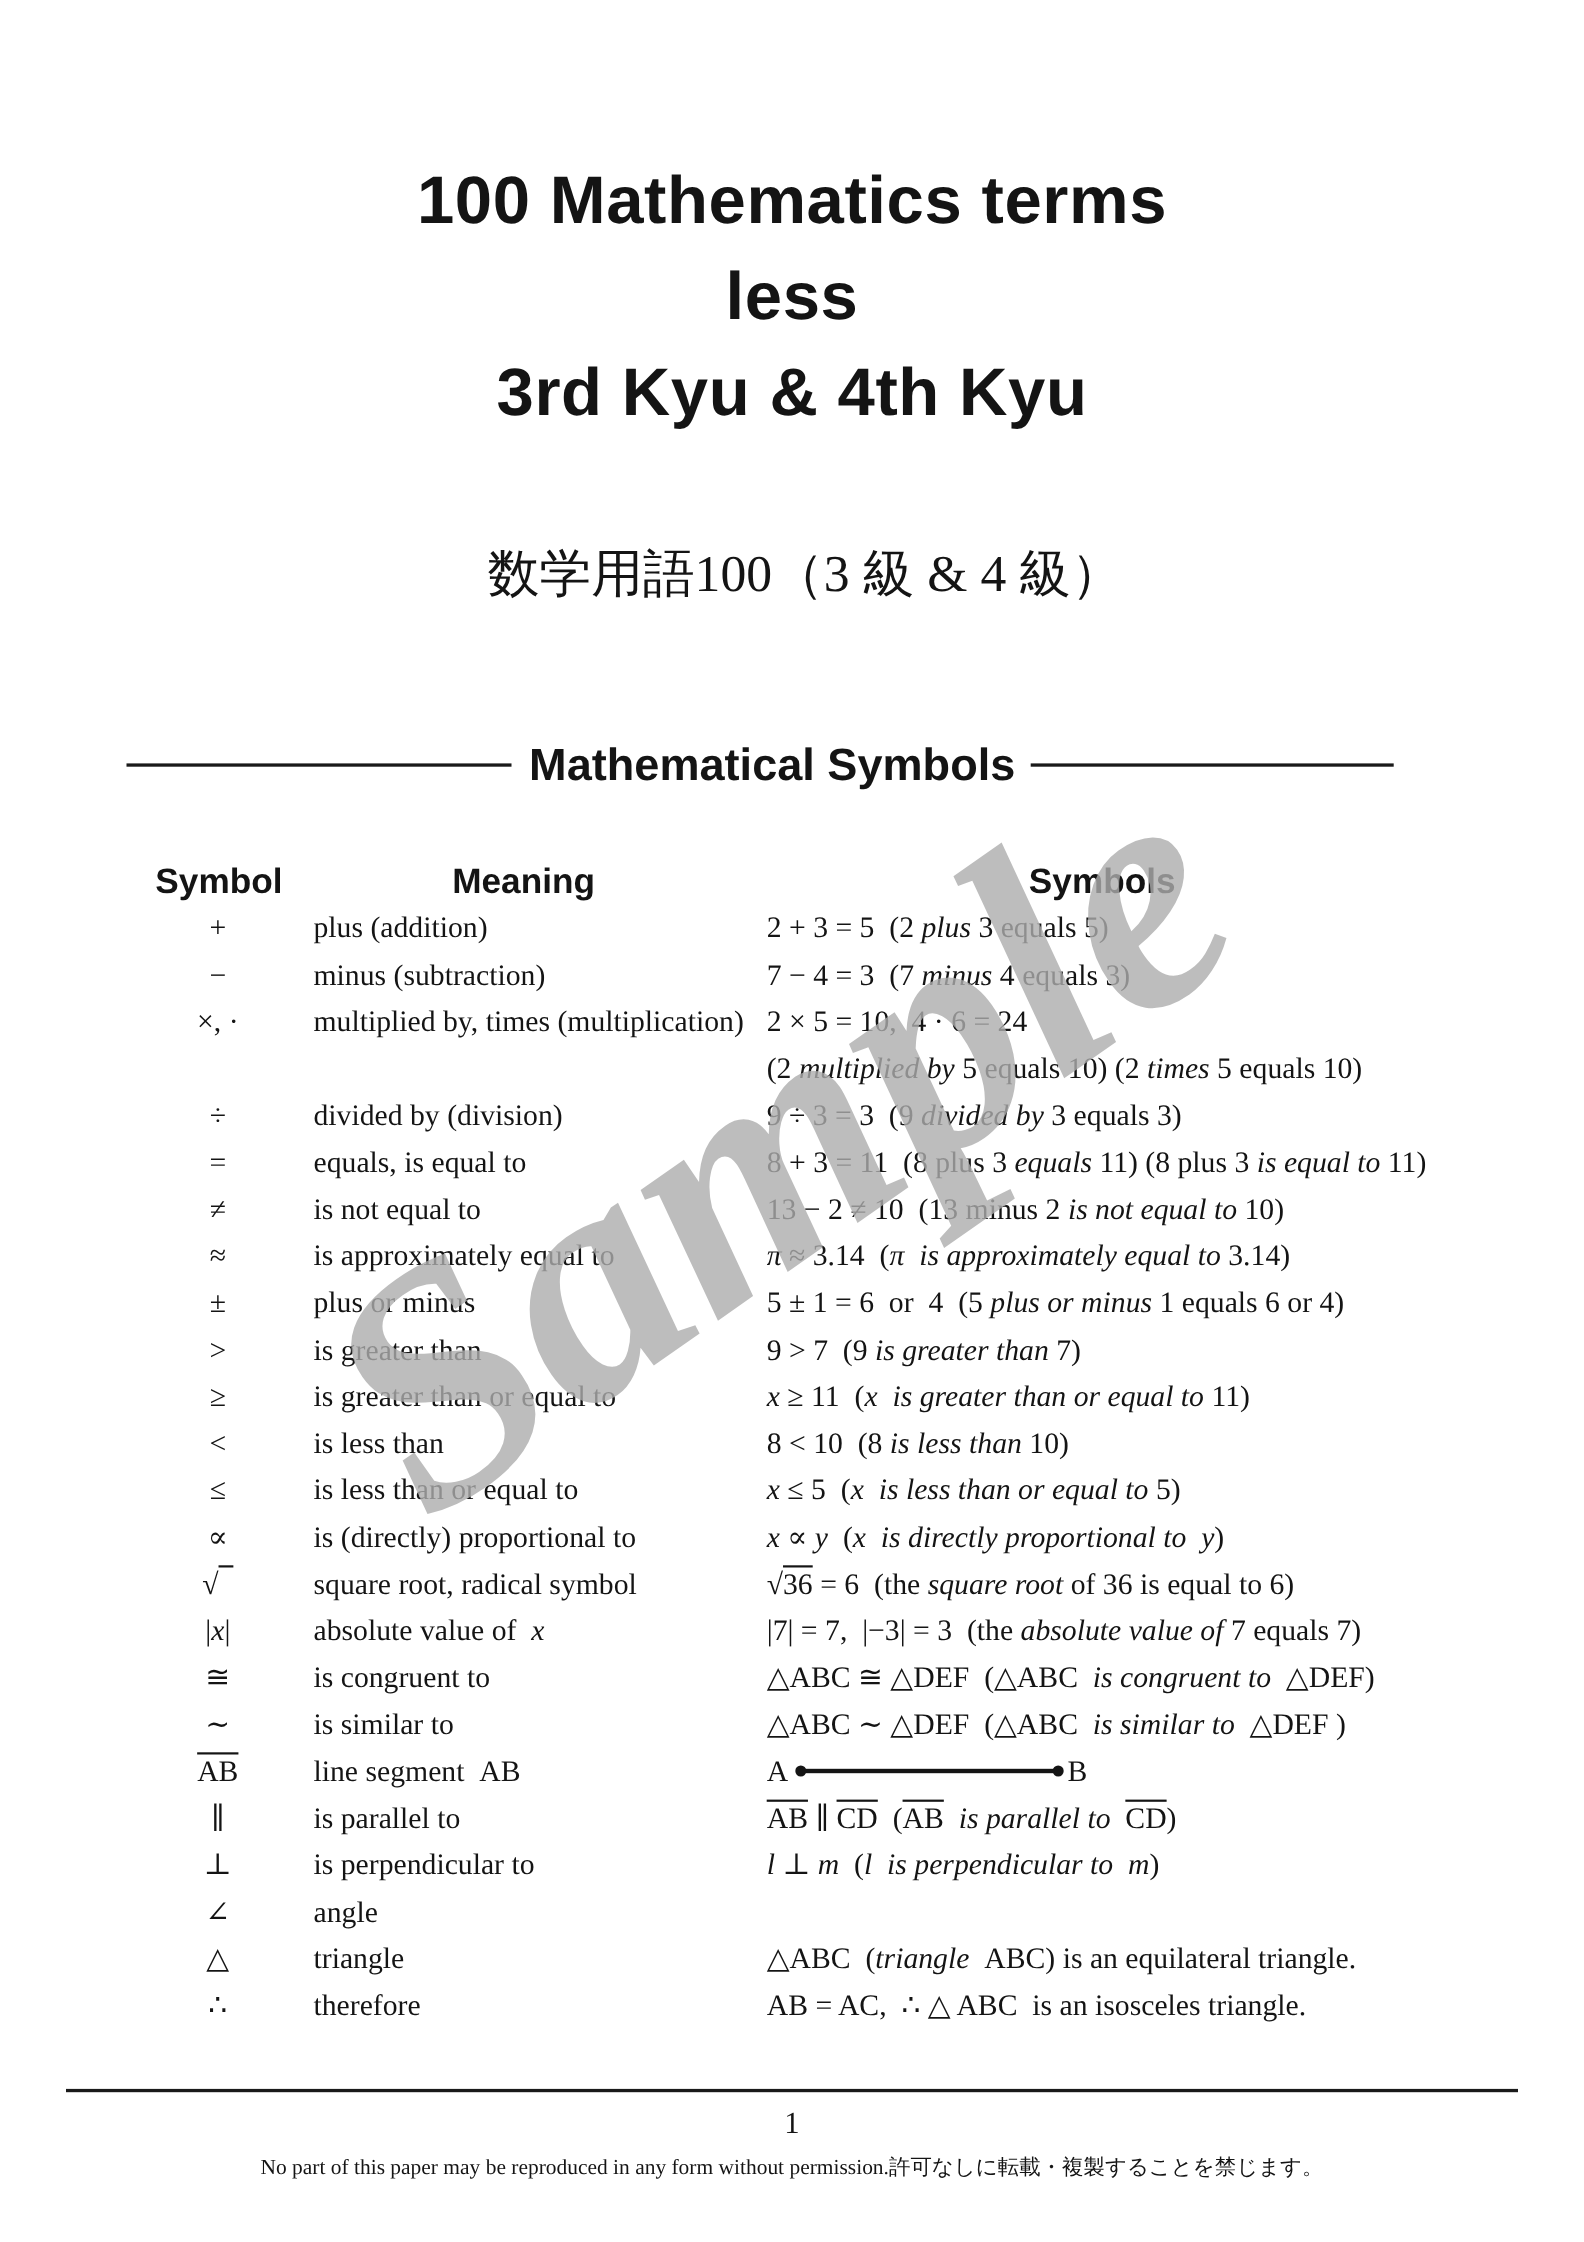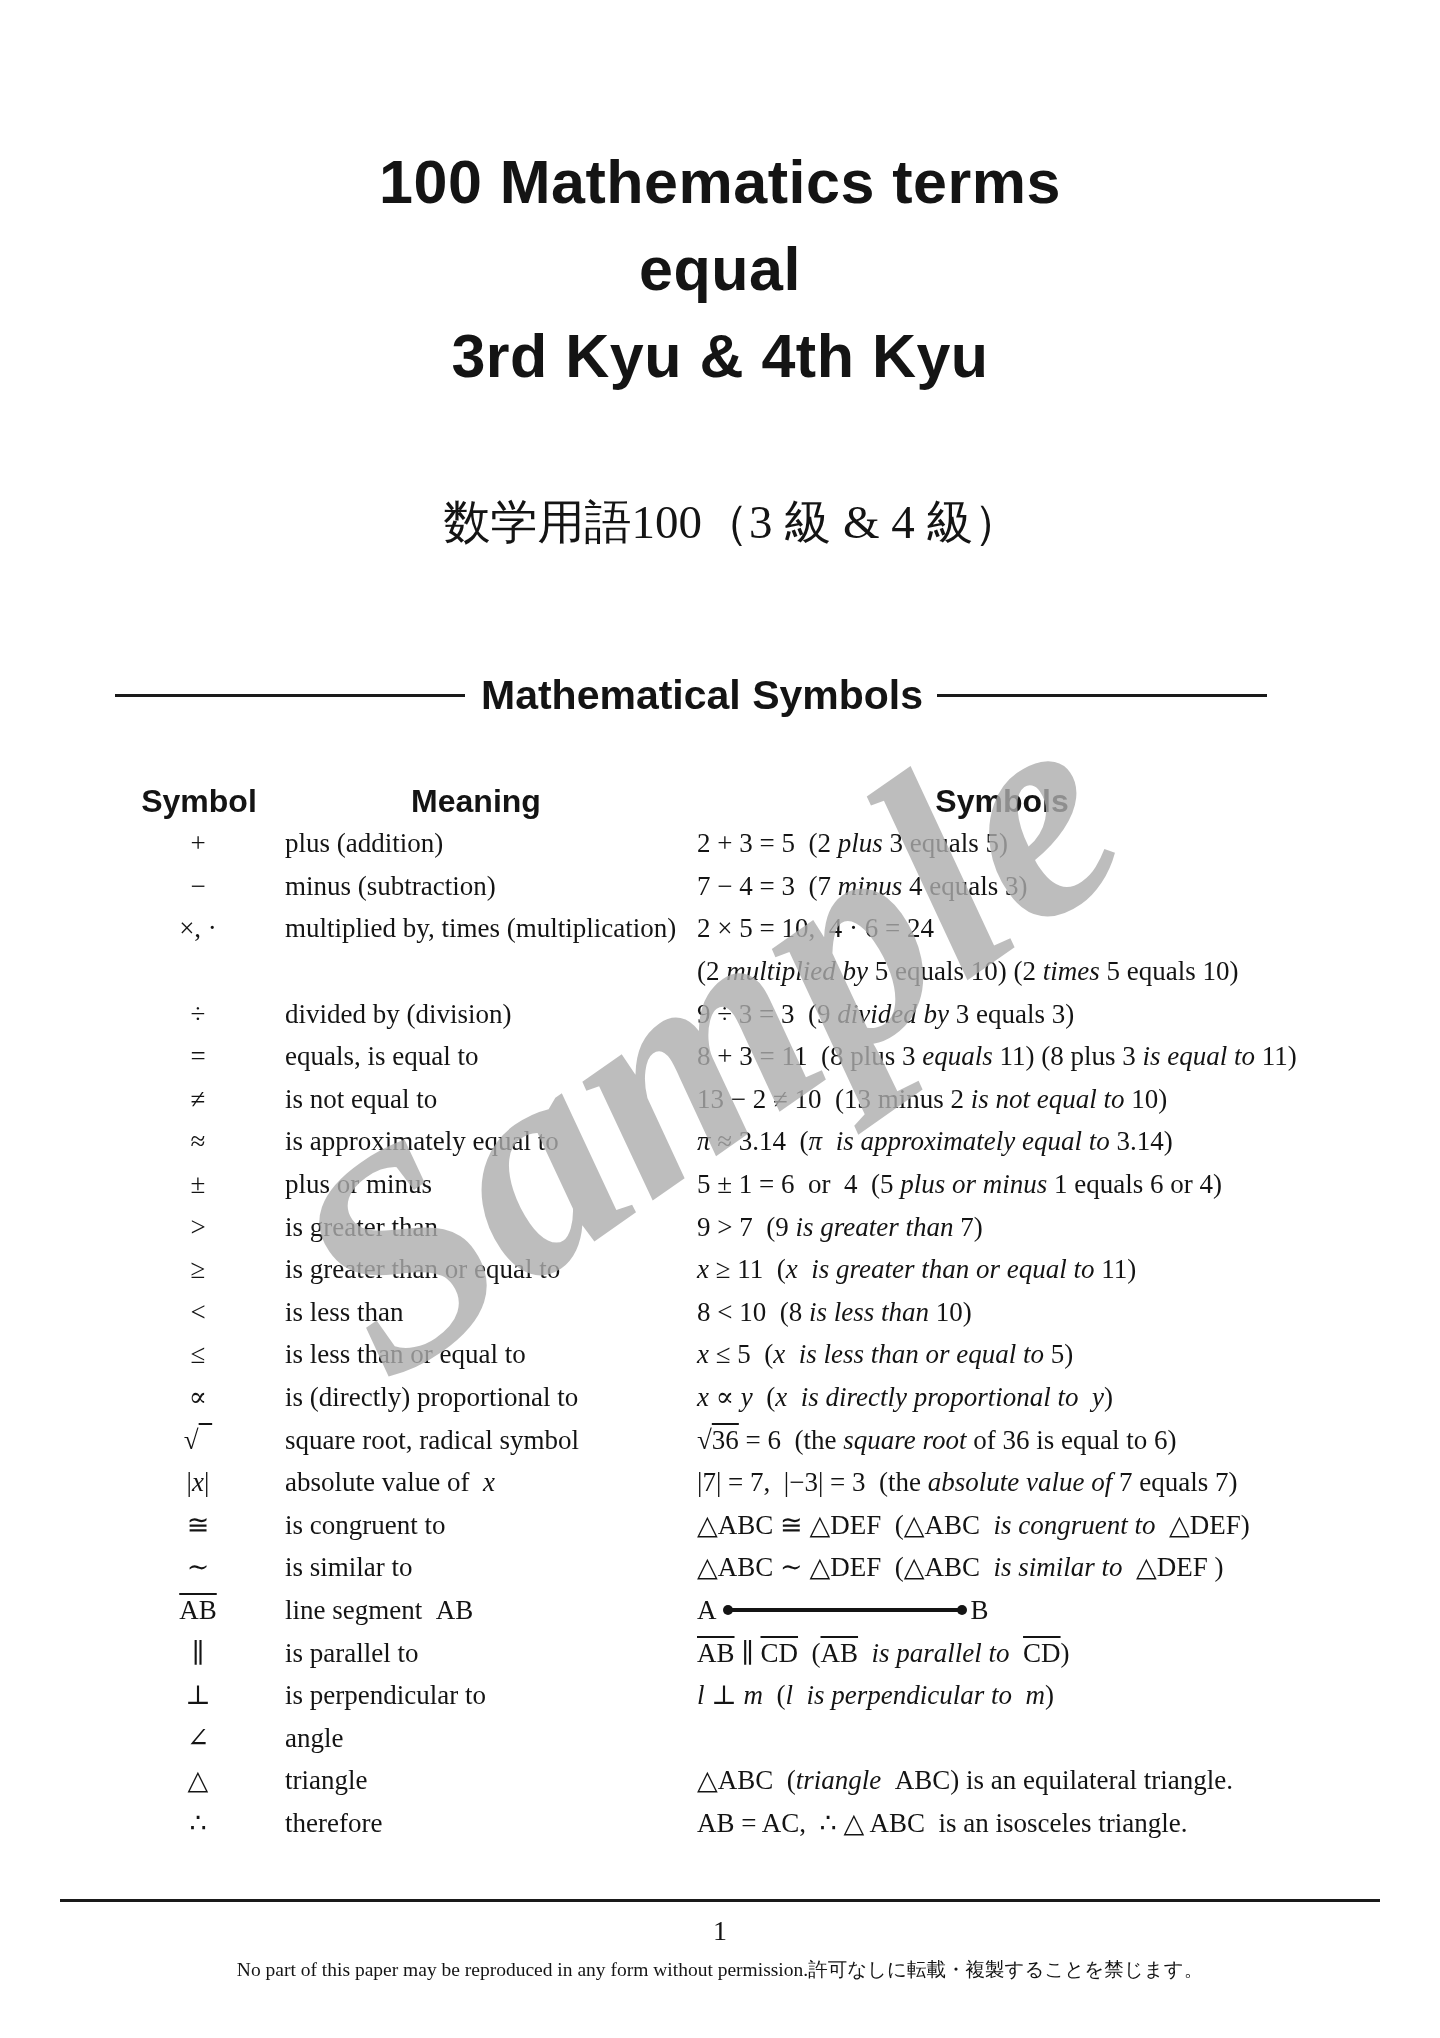--- a/index.html
+++ b/index.html
@@ -98,21 +98,21 @@
     pointer-events:none;
   }
 </style>
 </head>
 <body>
 
 <div>
 
   <h1 class="title">
     <span class="tline">100 Mathematics terms</span>
-    <span class="tline">equal</span>
+    <span class="tline">less</span>
     <span class="tline">3rd Kyu &amp; 4th Kyu</span>
   </h1>
 
   <div class="jp-subtitle">数学用語100（3 級 &amp; 4 級）</div>
 
   <div class="section-header">
     <span class="hrule left"></span>
     <span class="section-title">Mathematical Symbols</span>
     <span class="hrule right"></span>
   </div>

